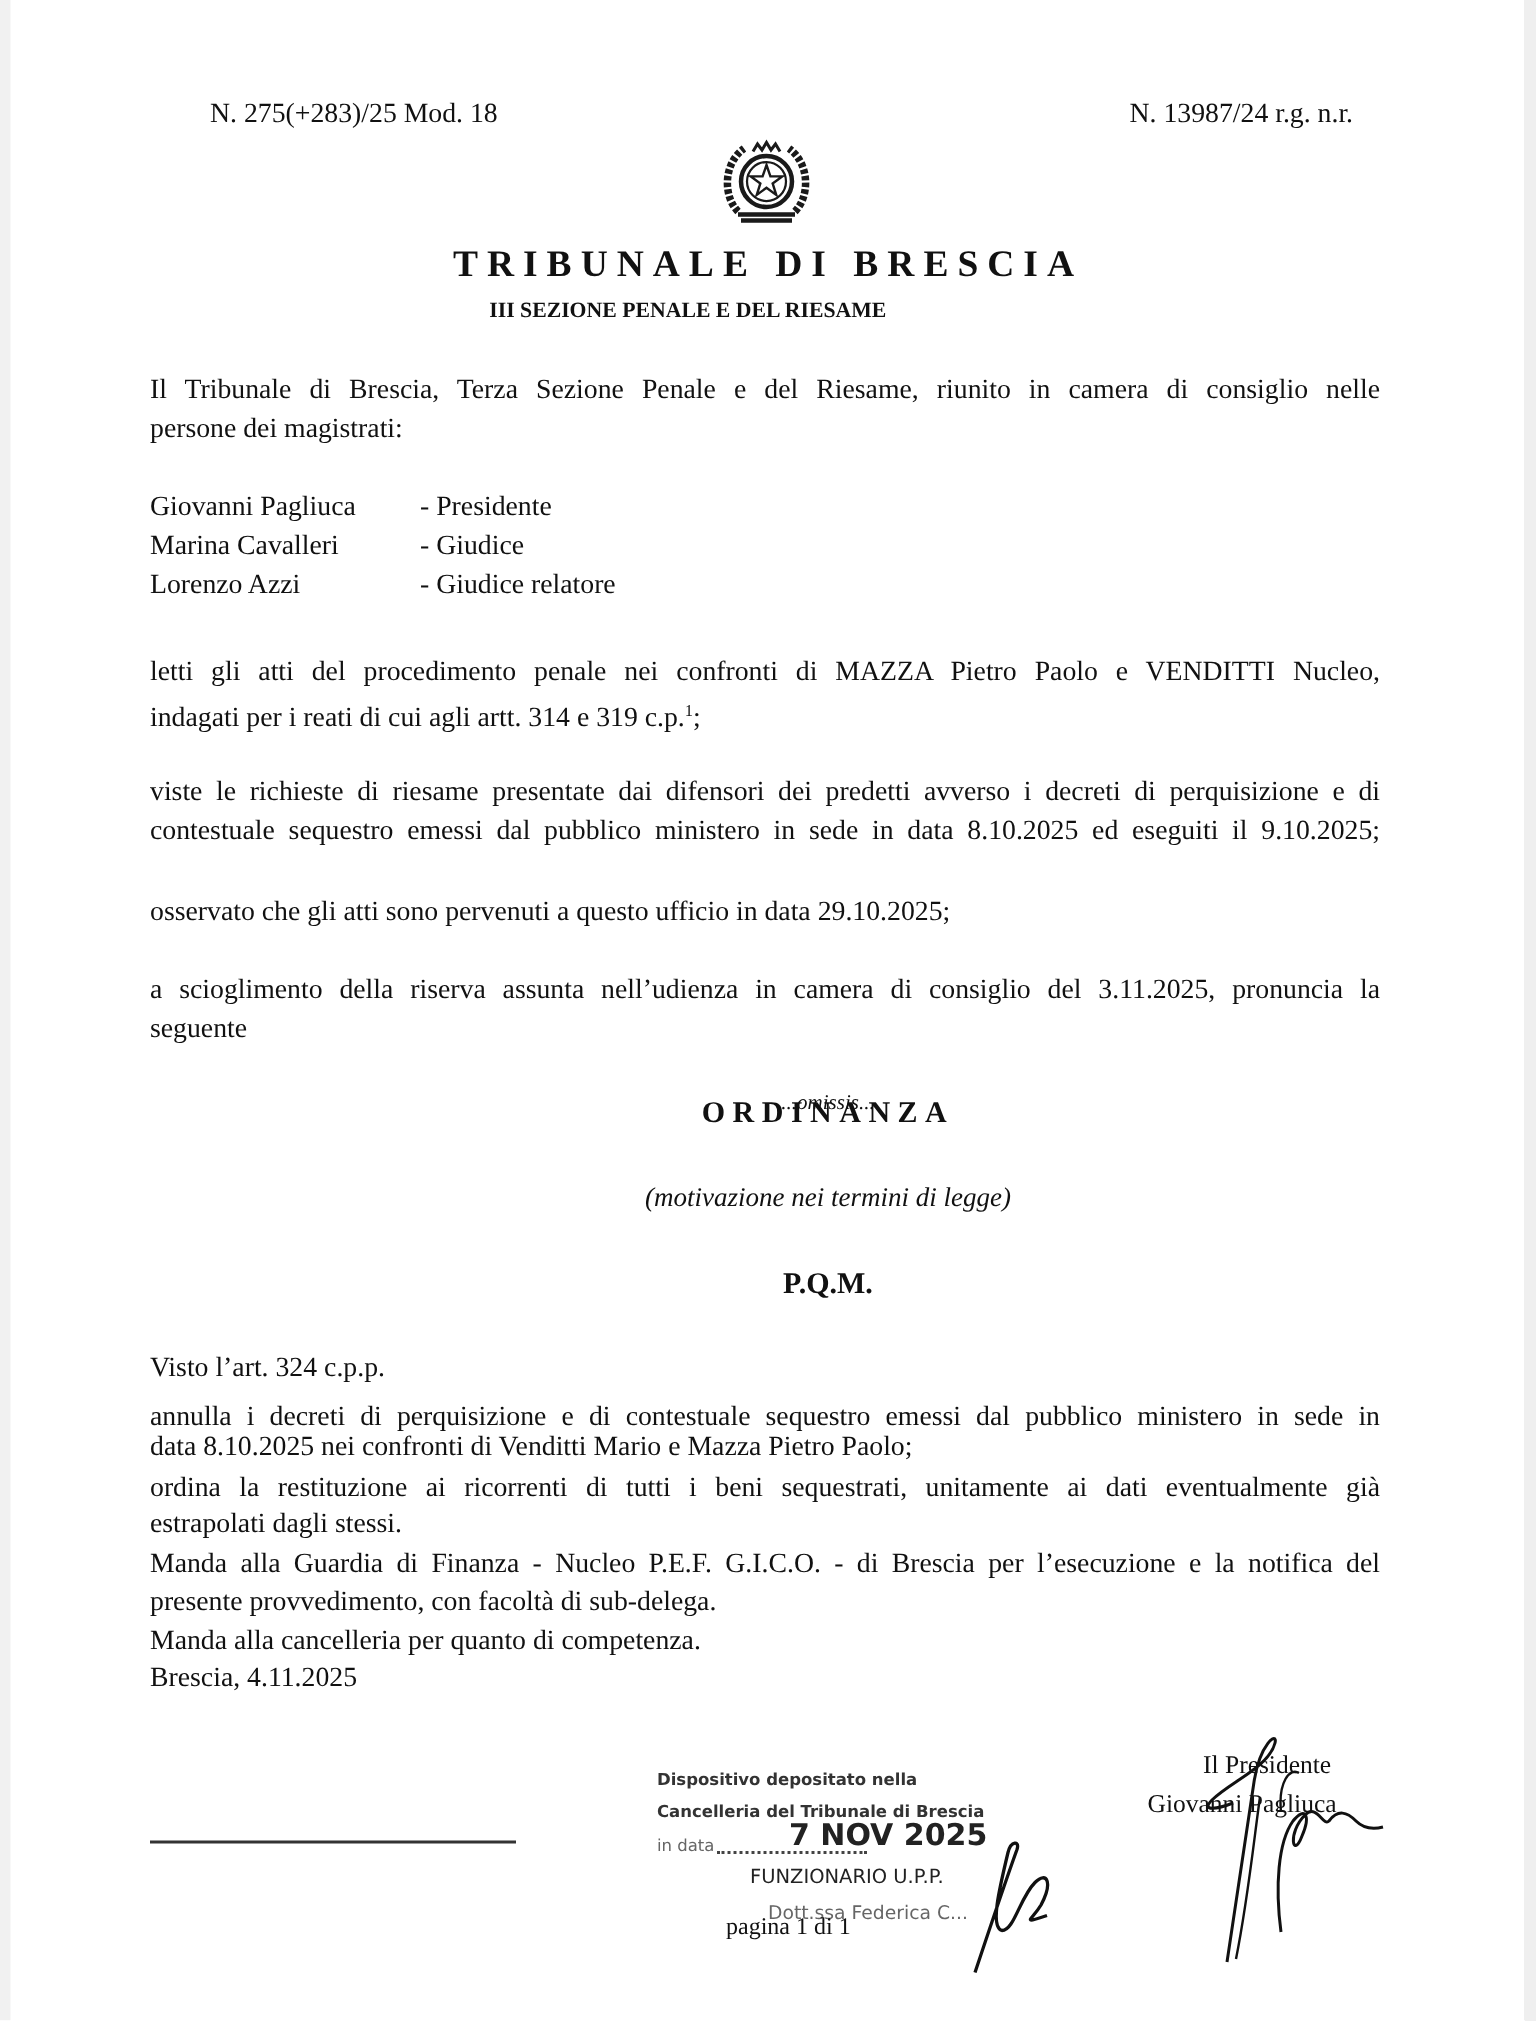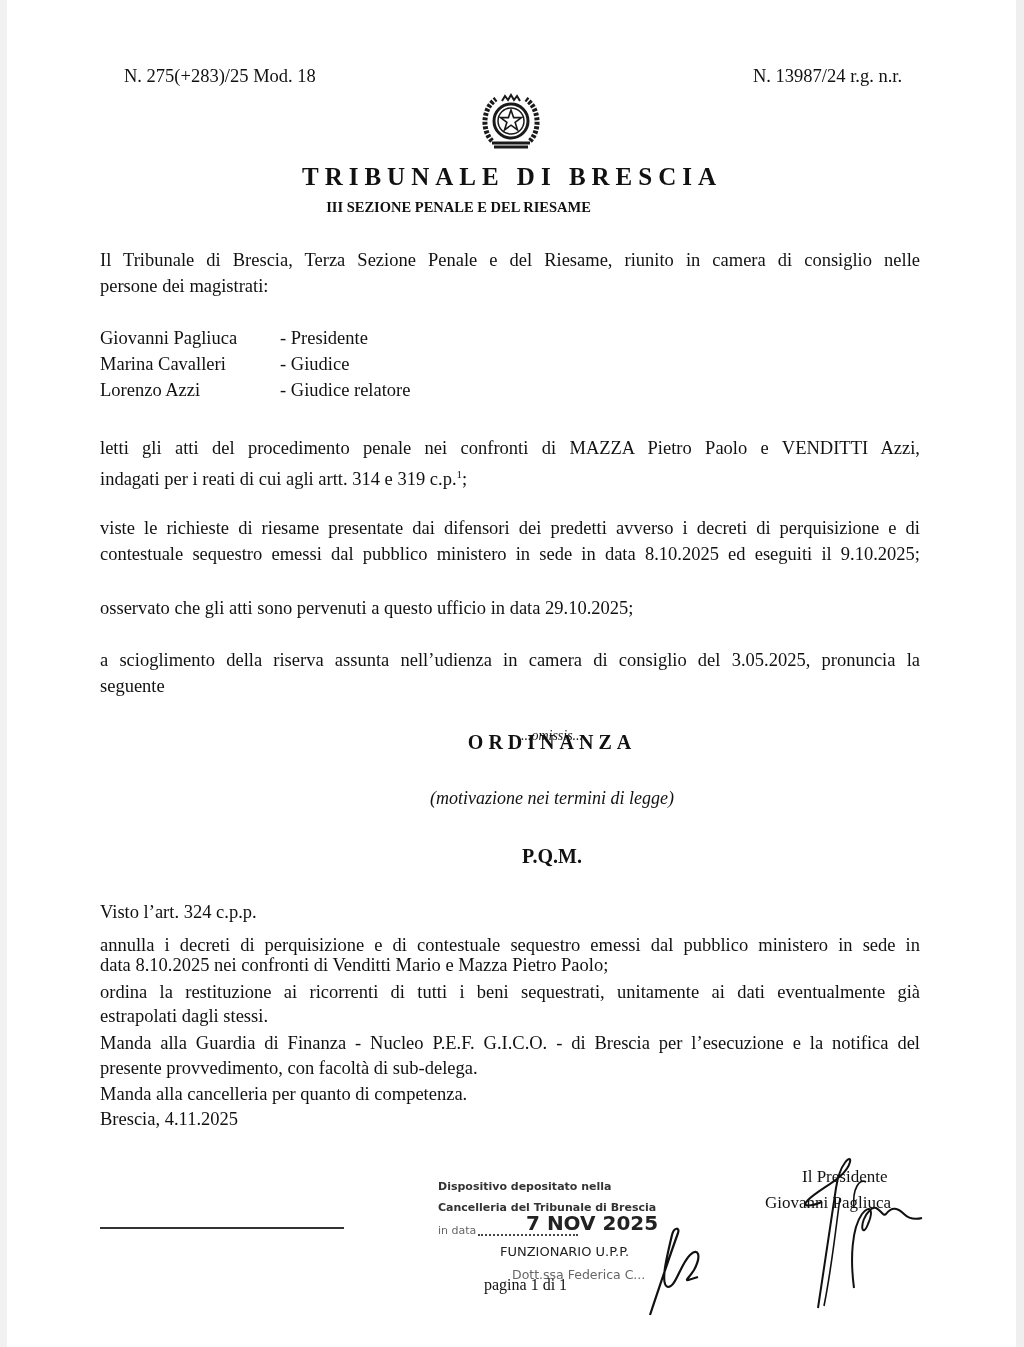--- a/index.html
+++ b/index.html
@@ -5,21 +5,21 @@
   html, body { margin: 0; padding: 0; }
   body {
     width: 1024px; height: 1347px; position: relative; overflow: hidden;
     background: #ffffff;
     font-family: "Liberation Serif", "DejaVu Serif", serif;
     color: #111111;
   }
   .edge-left { position: absolute; left: 0; top: 0; width: 7px; height: 1347px; background: #f1f1f1; }
   .edge-right { position: absolute; right: 0; top: 0; width: 8px; height: 1347px; background: #efefef; }
   .abs { position: absolute; white-space: nowrap; }
-  .ref-left { left: 124px; top: 66px; font-size: 18.5px; }
+  .ref-left { left: 140px; top: 66px; font-size: 18.5px; }
   .ref-right { left: 727px; top: 66px; font-size: 18.5px; margin-left: 26px; }
   .emblem { position: absolute; left: 478px; top: 91px; width: 66px; height: 62px; }
   .court-title { left: 0; width: 1024px; text-align: center; top: 163px; font-weight: bold; font-size: 25px; letter-spacing: 6px; }
   .court-sub { left: 0; width: 917px; text-align: center; top: 199px; font-weight: bold; font-size: 14.5px; }
   .para { position: absolute; left: 100px; width: 820px; font-size: 18.5px; line-height: 26px; text-align: justify; text-align-last: left; }
   .para.last-just { text-align-last: justify; }
   .judge-name { left: 100px; font-size: 18.5px; }
   .judge-role { left: 280px; font-size: 18.5px; }
   .center { left: 0; width: 1024px; text-align: center; padding-left: 40px; }
   .ord-title { top: 731px; font-weight: bold; font-size: 20px; letter-spacing: 5px; }
@@ -60,31 +60,31 @@
 <div class="para last-just" style="top:247px;">Il Tribunale di Brescia, Terza Sezione Penale e del Riesame, riunito in camera di consiglio nelle</div>
 <div class="para" style="top:273px;">persone dei magistrati:</div>
 
 <div class="abs judge-name" style="top:328px;">Giovanni Pagliuca</div>
 <div class="abs judge-role" style="top:328px;">- Presidente</div>
 <div class="abs judge-name" style="top:354px;">Marina Cavalleri</div>
 <div class="abs judge-role" style="top:354px;">- Giudice</div>
 <div class="abs judge-name" style="top:380px;">Lorenzo Azzi</div>
 <div class="abs judge-role" style="top:380px;">- Giudice relatore</div>
 
-<div class="para last-just" style="top:435px;">letti gli atti del procedimento penale nei confronti di MAZZA Pietro Paolo e VENDITTI Azzi,</div>
+<div class="para last-just" style="top:435px;">letti gli atti del procedimento penale nei confronti di MAZZA Pietro Paolo e VENDITTI Nucleo,</div>
 <div class="para" style="top:461px;">
   <span>indagati per i reati di cui agli artt. 314 e 319 c.p.</span><sup style="font-size:11px;">1</sup><span>;</span>
 </div>
 
 <div class="para last-just" style="top:515px;">viste le richieste di riesame presentate dai difensori dei predetti avverso i decreti di perquisizione e di</div>
 <div class="para last-just" style="top:541px;">contestuale sequestro emessi dal pubblico ministero in sede in data 8.10.2025 ed eseguiti il 9.10.2025;</div>
 
 <div class="para" style="top:595px;">osservato che gli atti sono pervenuti a questo ufficio in data 29.10.2025;</div>
 
-<div class="para last-just" style="top:647px;">a scioglimento della riserva assunta nell’udienza in camera di consiglio del 3.05.2025, pronuncia la</div>
+<div class="para last-just" style="top:647px;">a scioglimento della riserva assunta nell’udienza in camera di consiglio del 3.11.2025, pronuncia la</div>
 <div class="para" style="top:673px;">seguente</div>
 
 <div class="abs center ord-title">ORDINANZA</div>
 <div class="abs center omissis">...omissis...</div>
 <div class="abs center motiv">(motivazione nei termini di legge)</div>
 <div class="abs center pqm">P.Q.M.</div>
 
 <div class="para" style="top:899px;">Visto l’art. 324 c.p.p.</div>
 <div class="para last-just" style="top:932px;">annulla i decreti di perquisizione e di contestuale sequestro emessi dal pubblico ministero in sede in</div>
 <div class="para" style="top:952px;">data 8.10.2025 nei confronti di Venditti Mario e Mazza Pietro Paolo;</div>

